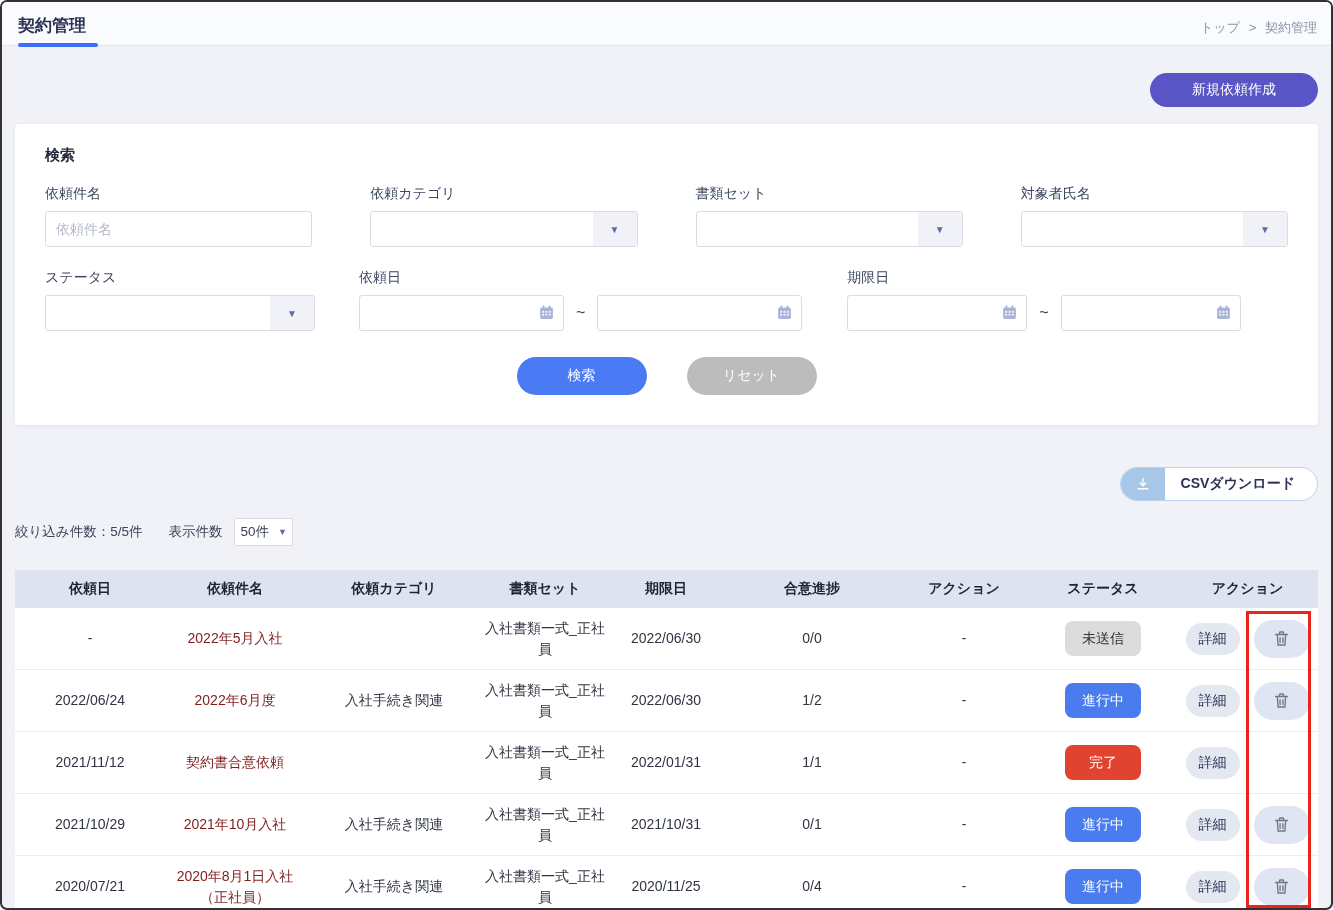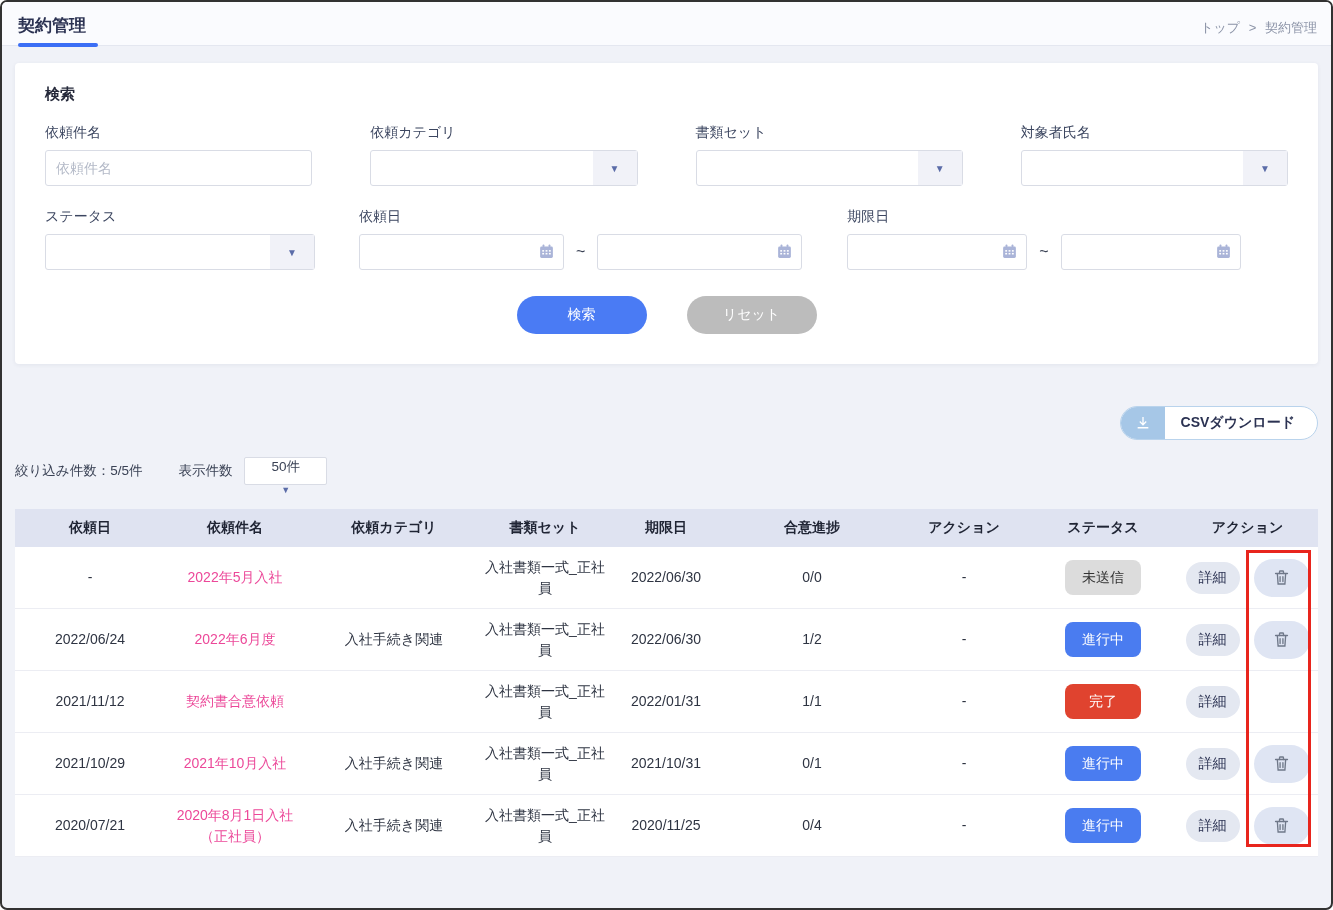--- a/index.html
+++ b/index.html
@@ -51,33 +51,33 @@
   .btn-search { background:#4a7bf4; }
   .btn-reset { background:#bcbcbc; }
 
   
   .csv-row { display:flex; justify-content:flex-end; margin:42px 13px 0; }
   .csv-btn { display:flex; align-items:center; height:34px; border:1px solid #b9d3ec; border-radius:17px;
              background:#fff; overflow:hidden; padding:0; cursor:pointer; font-family:inherit; }
   .csv-ico-zone { width:44px; height:34px; background:#a6c7e7; display:flex; align-items:center; justify-content:center; }
   .csv-label { padding:0 22px 0 16px; font-size:14px; font-weight:600; color:#2b3252; }
   .filter-row { display:flex; align-items:center; margin:17px 13px 0; font-size:13.5px; color:#3a4255; }
-  .disp-label { margin-left:36px; }
+  .disp-label { margin-left:26px; }
   .count-select { margin-left:12px; height:28px; border:1px solid #d9dce5; background:#fff; border-radius:2px;
-                  display:flex; align-items:center; gap:9px; padding:0 26px; cursor:pointer;flex-direction:column; }
+                  display:flex; align-items:center; gap:9px; padding:0 5px; cursor:pointer; }
   .count-select .caret { font-size:9px; }
 
   
   .table-wrap { margin:24px 13px 0; position:relative; background:#fff; }
   .thead, .tr { display:grid; grid-template-columns:150px 140px 178px 124px 118px 174px 130px 148px 141px; }
   .thead { background:#dfe3f1; height:38px; align-items:center; }
   .th { text-align:center; font-size:14px; font-weight:700; color:#1f2434; }
   .tr { min-height:62px; align-items:center; background:#fff; border-bottom:1px solid #ecedf3; }
   .td { text-align:center; font-size:14px; color:#2e3442; line-height:1.45; word-break:break-all; padding:0 2px; }
-  .link { color:#ec4899; cursor:pointer; }
+  .link { color:#7f1d1d; cursor:pointer; }
   .badge { display:inline-block; min-width:76px; padding:7px 8px; border-radius:8px; font-size:14px; }
   .badge.unsent { background:#dcdcdc; color:#333; }
   .badge.in_progress { background:#4a7cf0; color:#fff; }
   .badge.done { background:#e0432f; color:#fff; }
   .action { display:flex; justify-content:center; align-items:center; gap:14px; }
   .detail-btn { background:#e4e8f1; color:#2b3252; border:none; border-radius:16px; height:32px;
                 padding:0 13px; font-size:14px; cursor:pointer; font-family:inherit; }
   .trash-btn { background:#dfe5f3; border:none; width:56px; height:38px; border-radius:19px;
                display:flex; align-items:center; justify-content:center; cursor:pointer; }
   .trash-placeholder { width:56px; height:38px; display:inline-block; }
@@ -92,20 +92,23 @@
   <header class="hdr">
     <h1 class="page-title">契約管理</h1>
     <div class="title-underline"></div>
     <div class="crumbs">
       <span class="crumb-home">トップ</span>
       <span>&gt;</span>
       <span>契約管理</span>
     </div>
   </header>
 
+  <div class="actions-row">
+    <button class="btn-new">新規依頼作成</button>
+  </div>
 
   <section class="search-card">
     <h2 class="search-title">検索</h2>
 
     <div class="row1">
       <div class="field">
         <label>依頼件名</label>
         <input class="txt-input" placeholder="依頼件名" style="">
       </div>
       <div class="field">

